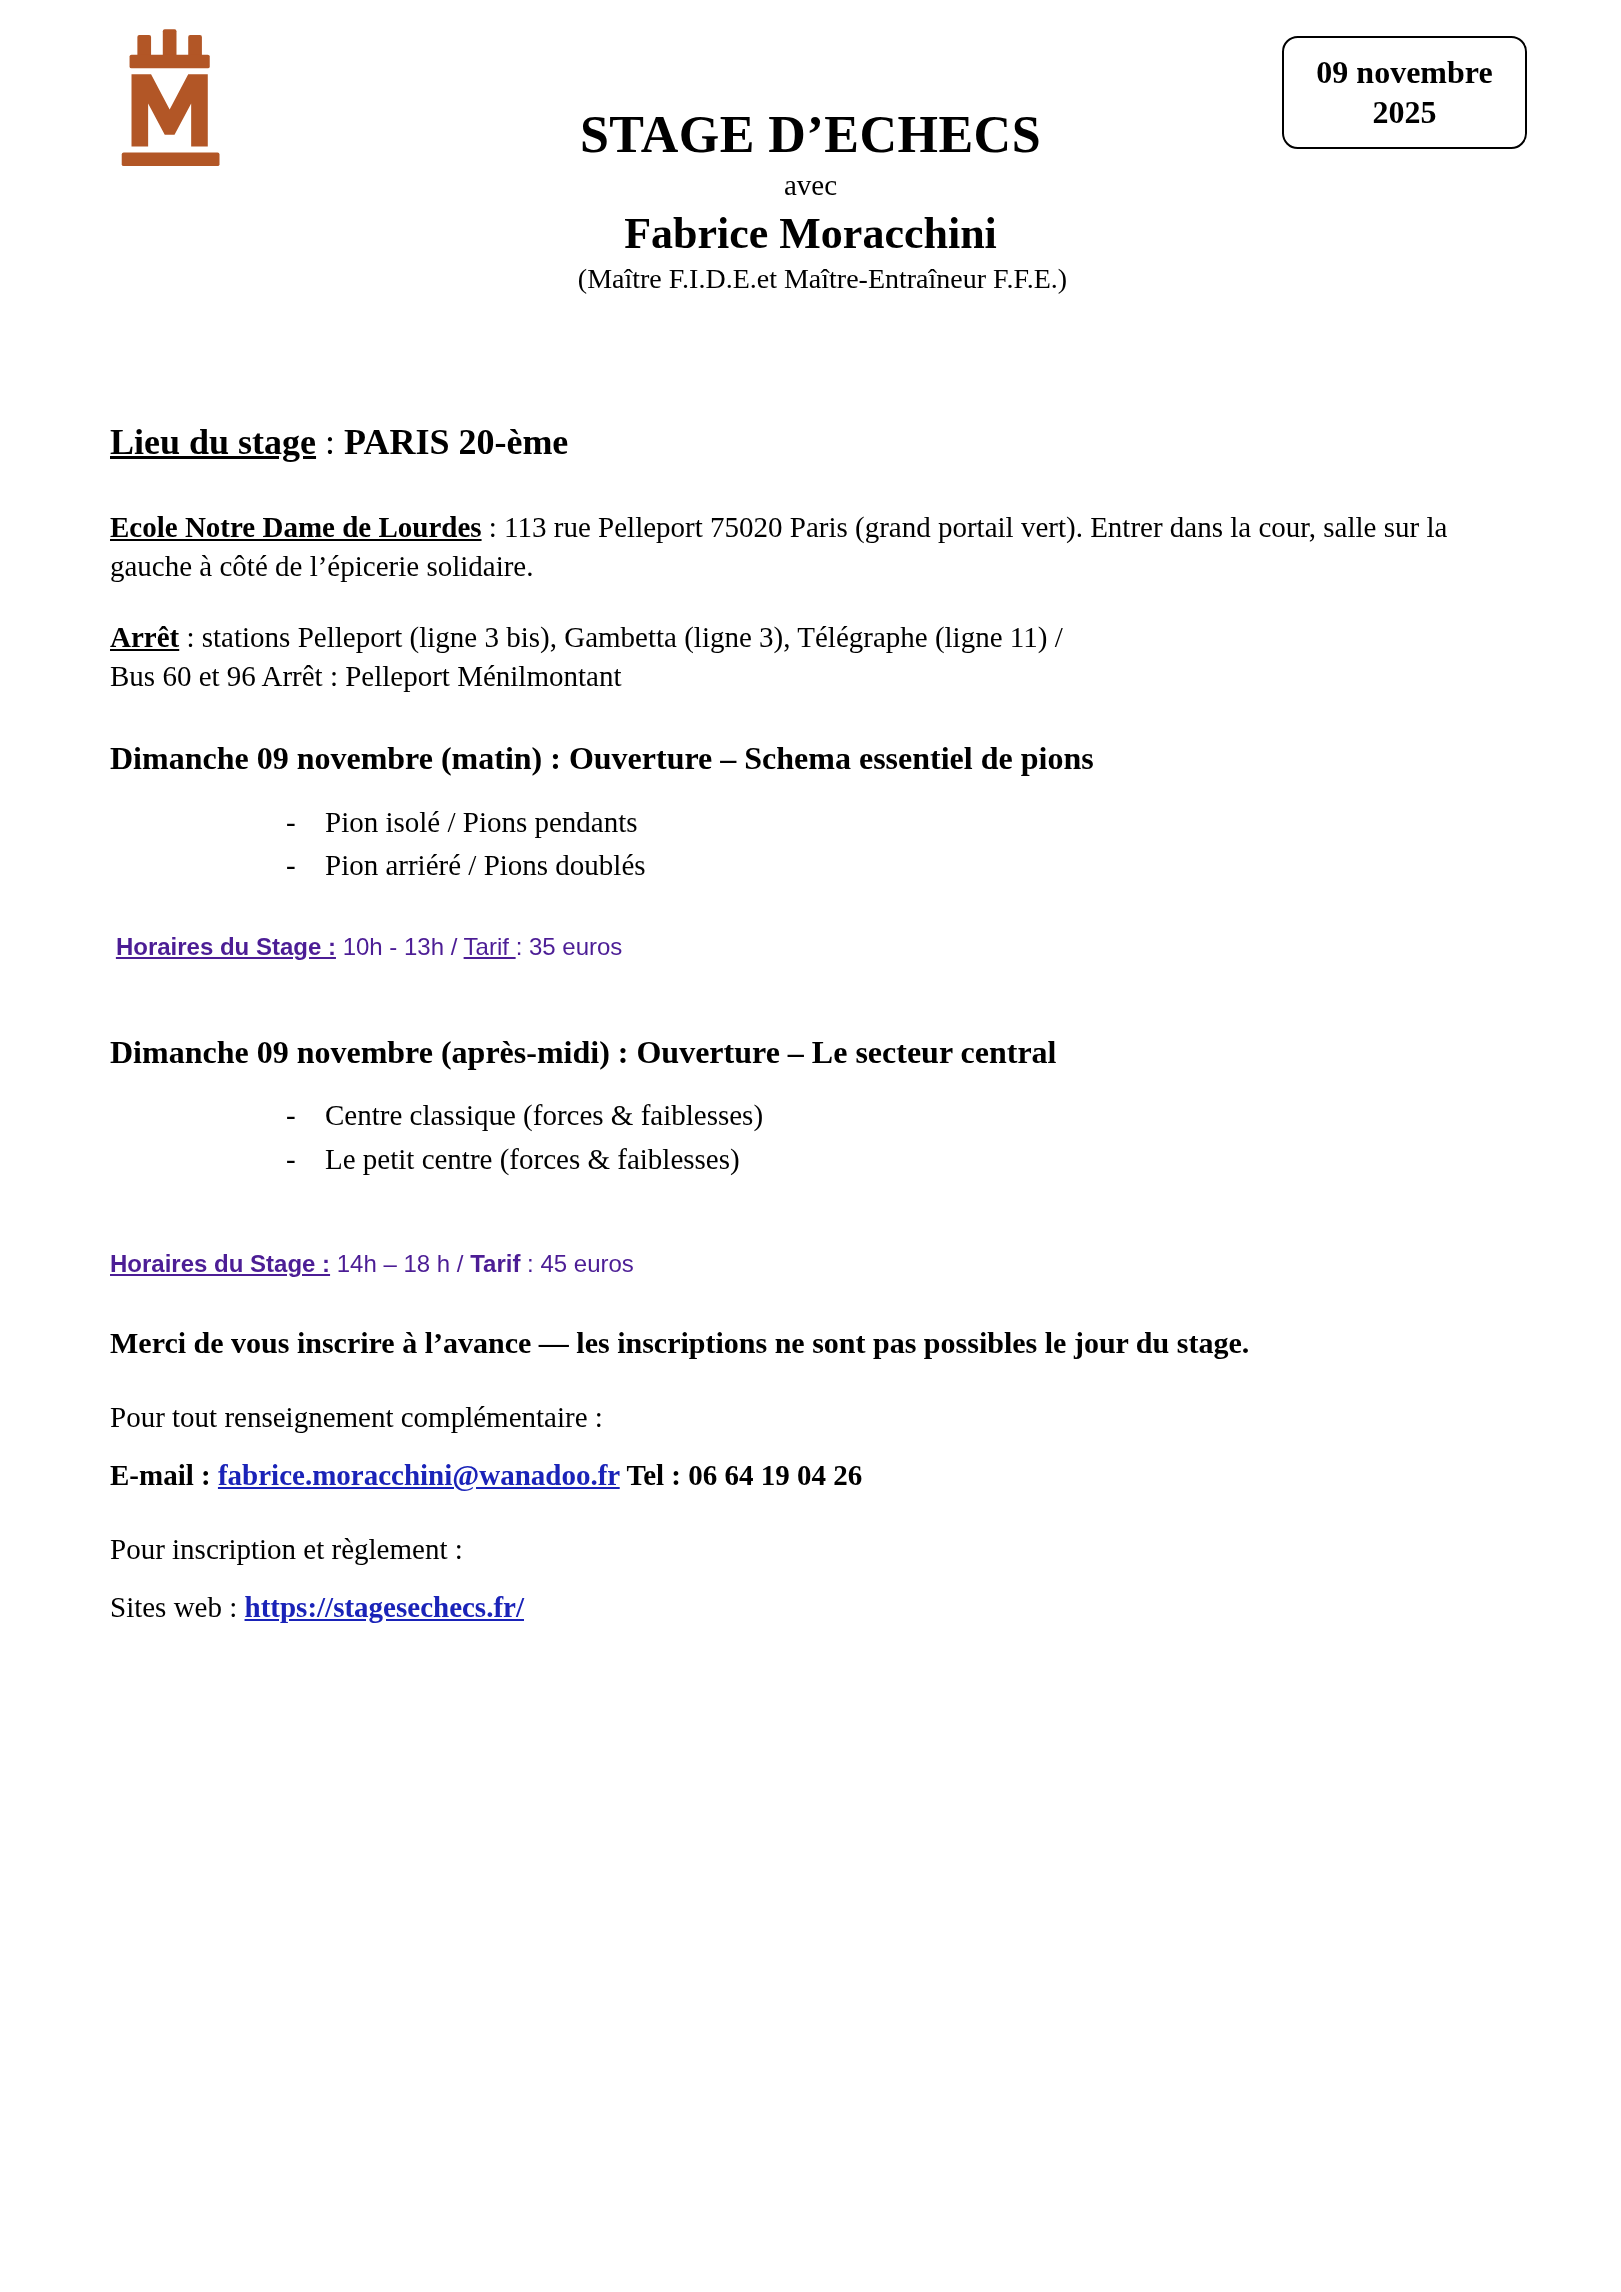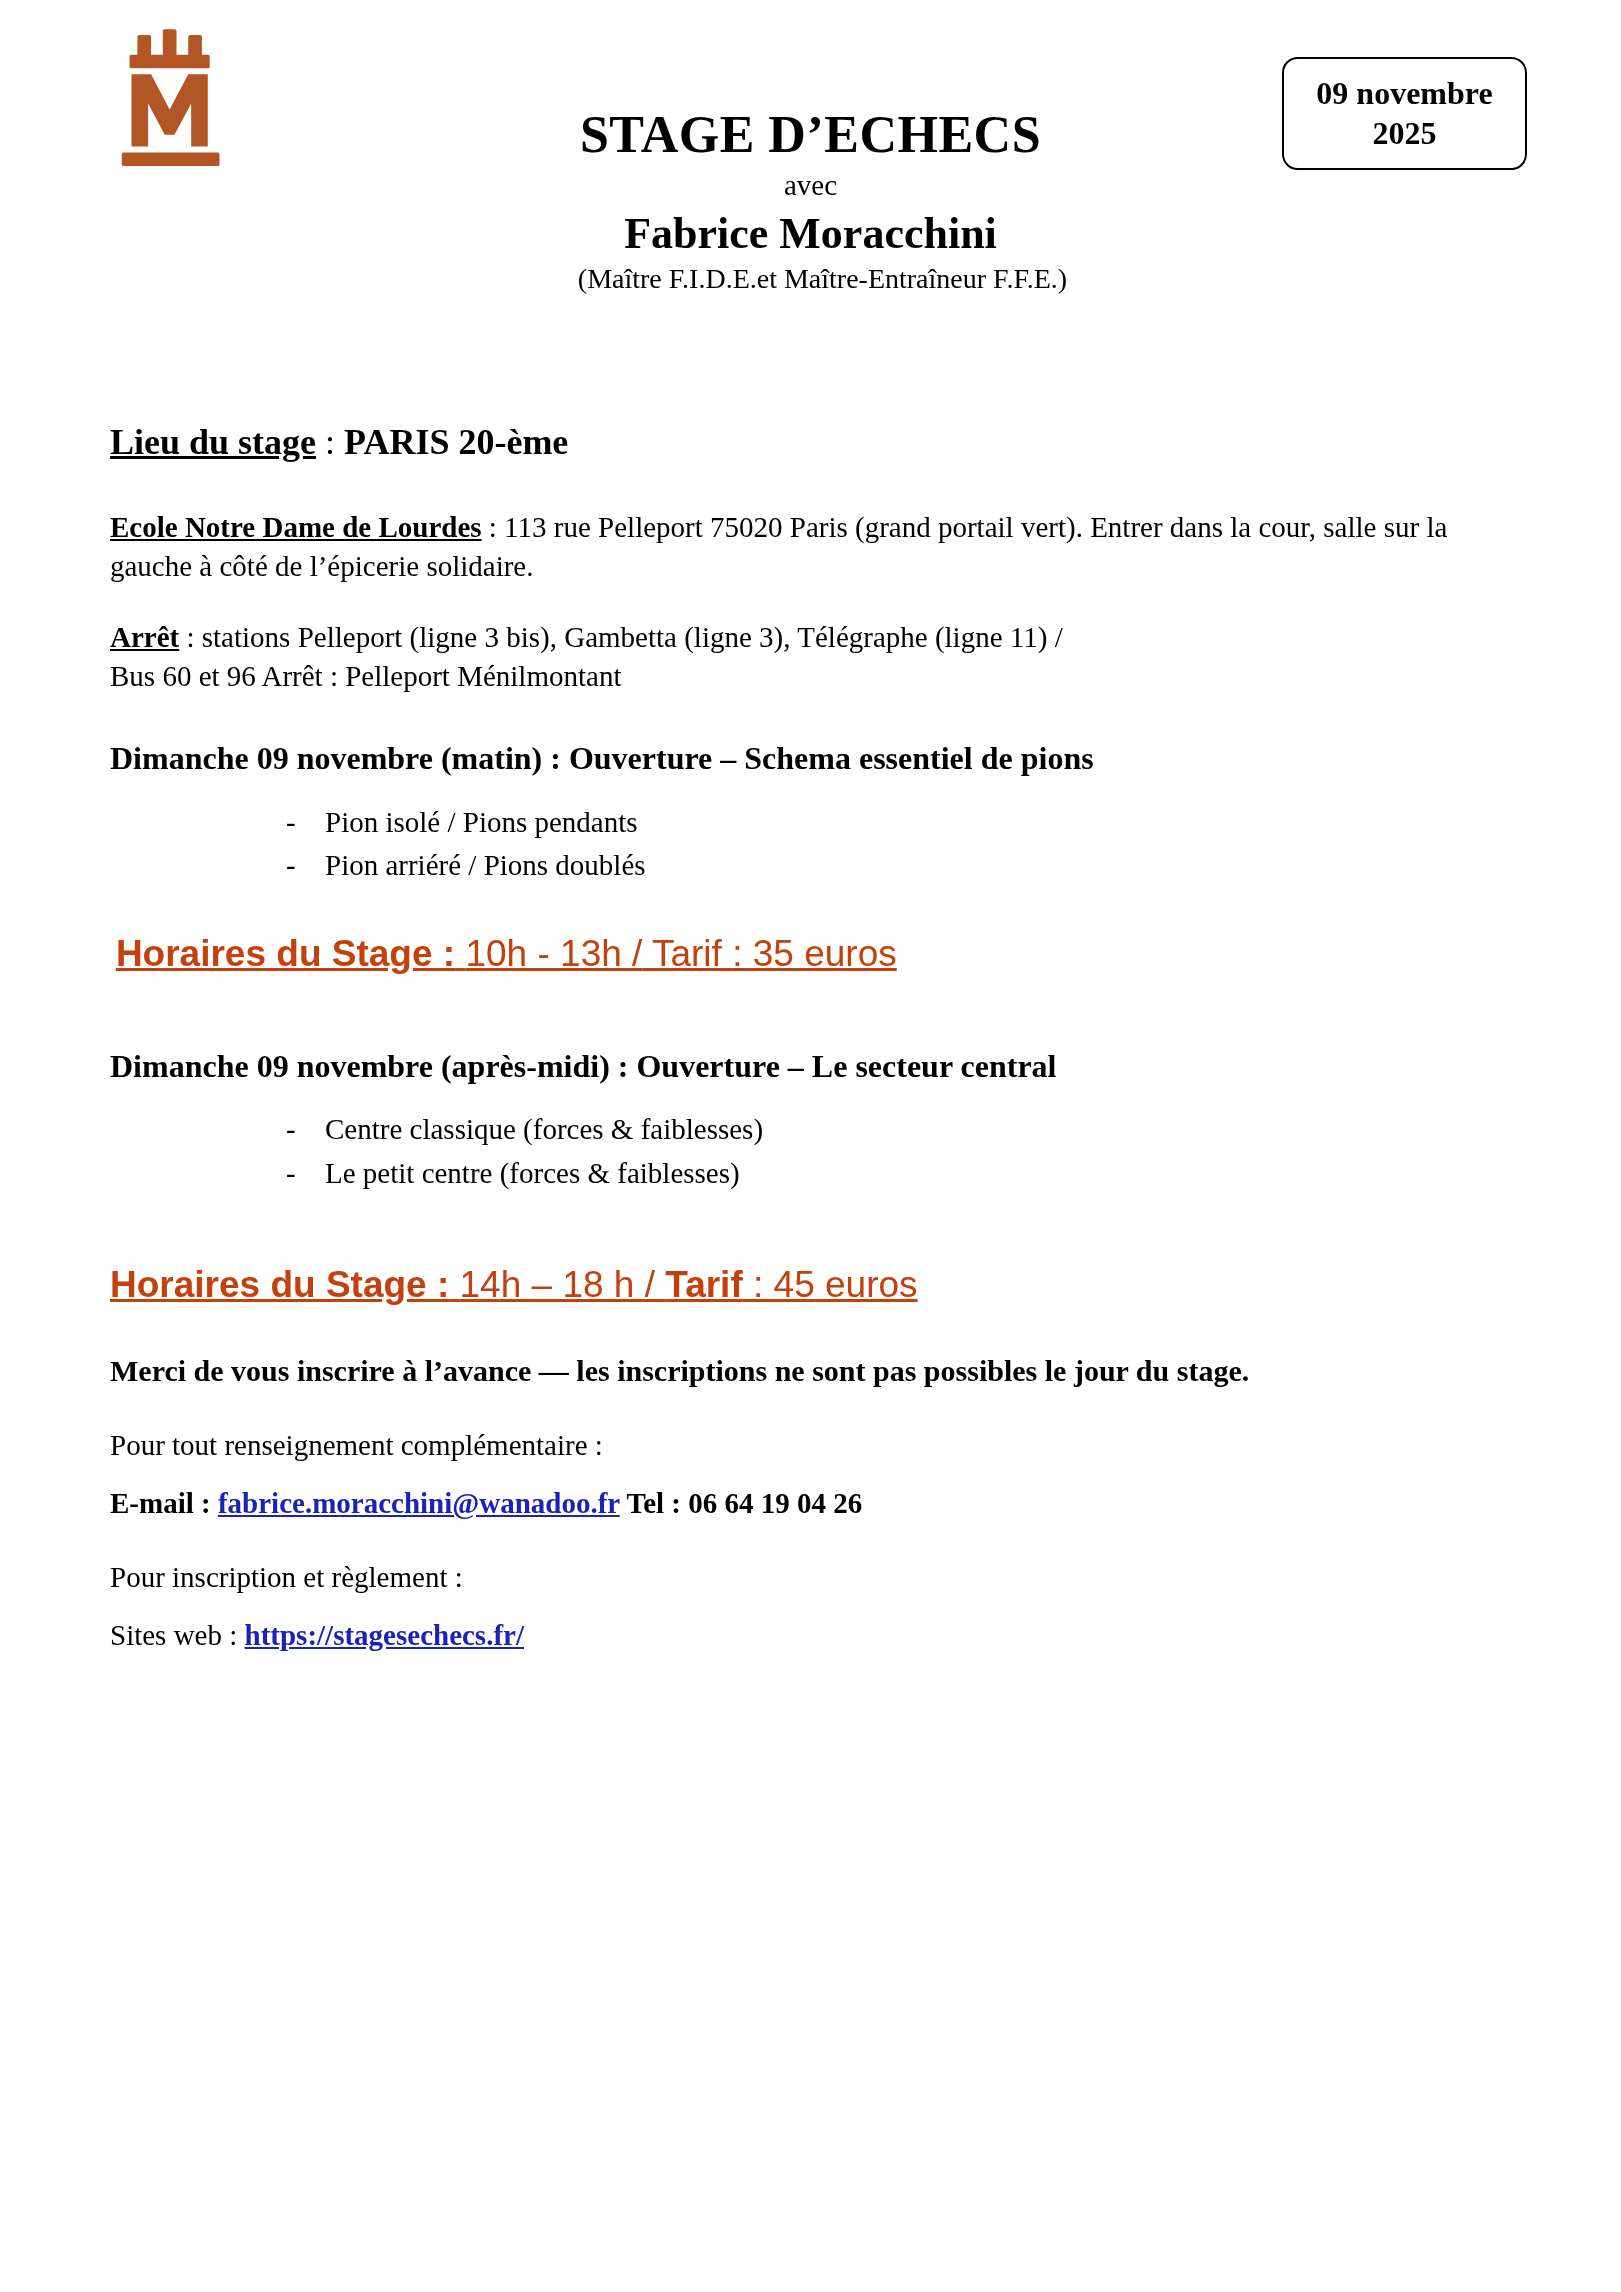--- a/index.html
+++ b/index.html
@@ -64,21 +64,21 @@
   .presenter-sub {
     font-size: 28px;
     margin-top: 5.9px;
     line-height: 1.1;
     padding-left: 24px;
   }
 
   .date-box {
     position: absolute;
     right: 94px;
-    top: 57px;
+    top: 36px;
     width: 245px;
     border: 2.9px solid #000;
     border-radius: 15.7px;
     text-align: center;
     font-size: 32px;
     font-weight: bold;
     line-height: 1.25;
     padding: 13.7px 5.9px 15.7px 5.9px;
     box-sizing: border-box;
   }
@@ -125,25 +125,24 @@
     padding-left: 39px;
   }
   ul.dash-list li::before {
     content: "-";
     position: absolute;
     left: 0;
     top: 0;
   }
 
   .horaires {
-    font-size: 37px;
-    color: #c2410c;
+    font-size: 24px;
+    color: #4c1d95;
     font-family: "Liberation Sans", sans-serif;
     margin-top: 37px;
-    text-decoration: underline;
   }
   .horaires .lbl {
     font-weight: bold;
     text-decoration: underline;
   }
   .horaires .tarif-u { text-decoration: underline; }
   .horaires .tarif-b { font-weight: bold; }
 
   .horaires.first { margin-left: 5.9px; margin-top: 45px; }
 

